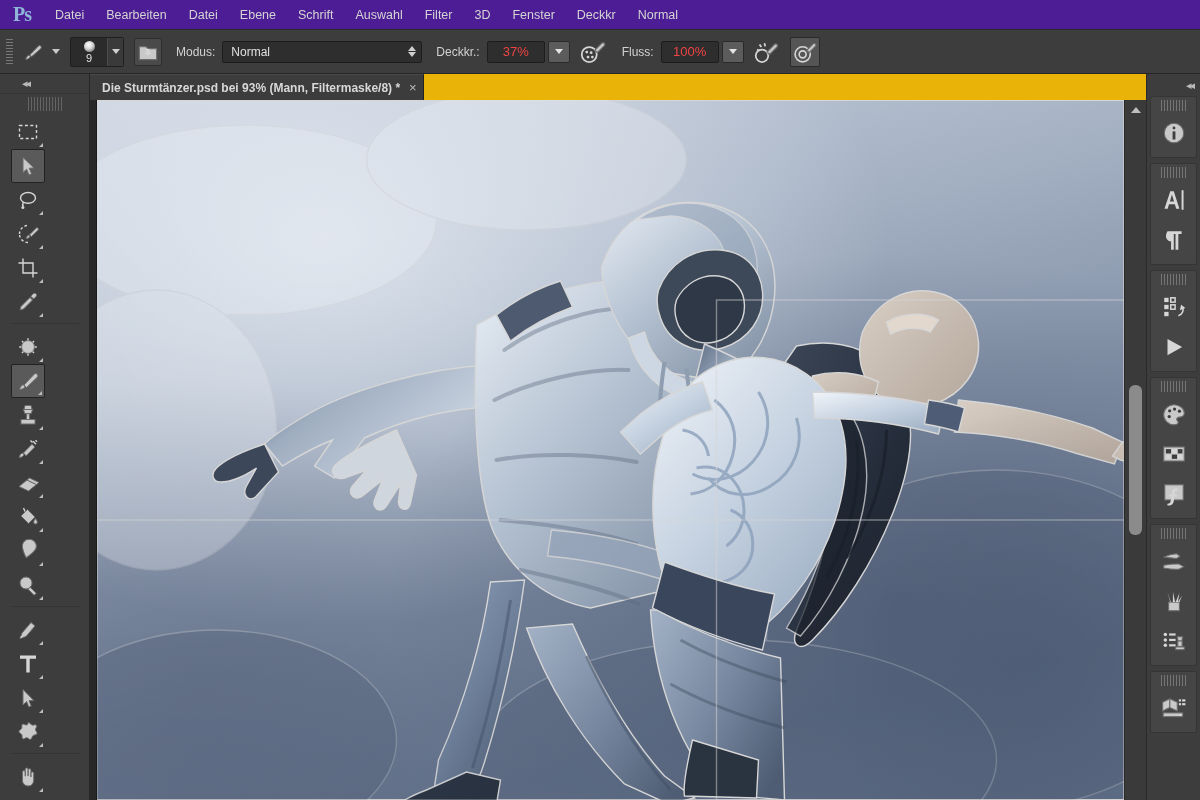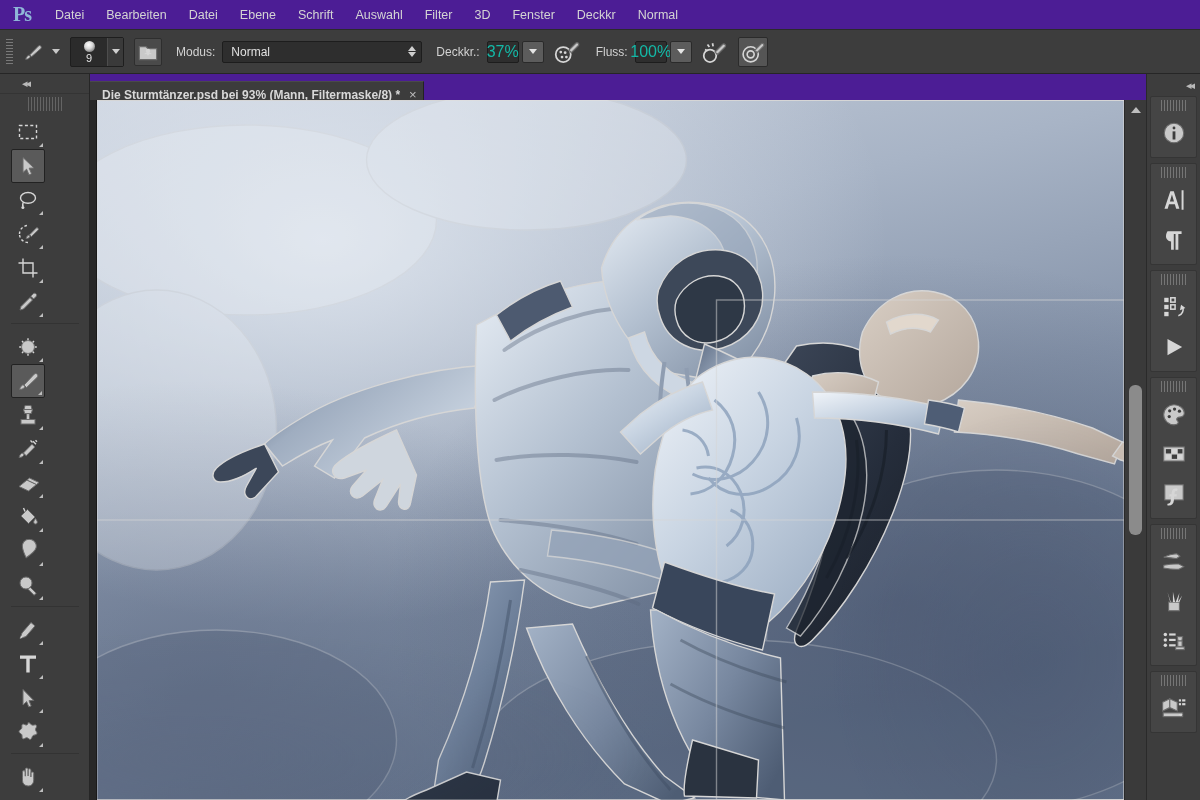--- a/index.html
+++ b/index.html
@@ -81,22 +81,22 @@
     padding:0 5px 0 8px; color:#e0e0e0; font-size:12px;
   }
   .select-box.modus { width:200px; }
   .spin {
     display:flex;flex-direction:column; gap:1px; align-items:center;
   }
   .spin i { display:block; width:0;height:0;border-left:4px solid transparent;border-right:4px solid transparent; }
   .spin .up { border-bottom:5px solid #cfcfcf; }
   .spin .dn { border-top:5px solid #cfcfcf; }
   .numfield {
-    width:32px;height:22px;background:#2e2e2e;border:1px solid #1d1d1d;border-radius:2px;
-    color:#14b8a6;font-size:16px;display:flex;align-items:center;justify-content:center;
+    width:58px;height:22px;background:#2e2e2e;border:1px solid #1d1d1d;border-radius:2px;
+    color:#ef4444;font-size:13px;display:flex;align-items:center;justify-content:center;
   }
   .dropbtn {
     width:22px;height:22px;background:#5c5c5c;border:1px solid #2a2a2a;border-radius:2px;
     margin-left:3px;display:flex;align-items:center;justify-content:center;
   }
   .icon-btn {
     width:30px;height:30px;margin-left:8px;
     display:flex;align-items:center;justify-content:center;border-radius:2px;
   }
   .icon-btn.active { background:#555555; border:1px solid #2b2b2b; }
@@ -127,22 +127,22 @@
   .tool .corner {
     position:absolute; right:2px; bottom:2px;
     width:0;height:0;border-left:4px solid transparent;border-bottom:4px solid #bdbdbd;
   }
   .tool-sep { width:68px; height:1px; background:#4f4f4f; margin:4px auto 4px auto;
               border-bottom:1px solid #333; }
 
   
   .tabstrip {
     position:absolute; left:90px; top:74px; width:1056px; height:34px;
-    background:#4c1d95; border-bottom:1px solid #1c1c1c;
-    display:flex; align-items:flex-end;
+    background:#eab308; border-bottom:1px solid #1c1c1c;
+    display:flex; 
   }
   .doctab {
     height:26px; background:#3c3c3c; display:flex; align-items:center;
     padding:0 6px 0 12px; border-right:1px solid #222; border-top:1px solid #4a4a4a;
   }
   .doctab-title { font-size:12px; color:#d8d8d8; white-space:nowrap; font-weight:bold; }
   .doctab-close {
     margin-left:9px; font-size:13px; color:#bcbcbc; line-height:10px;
   }
 

